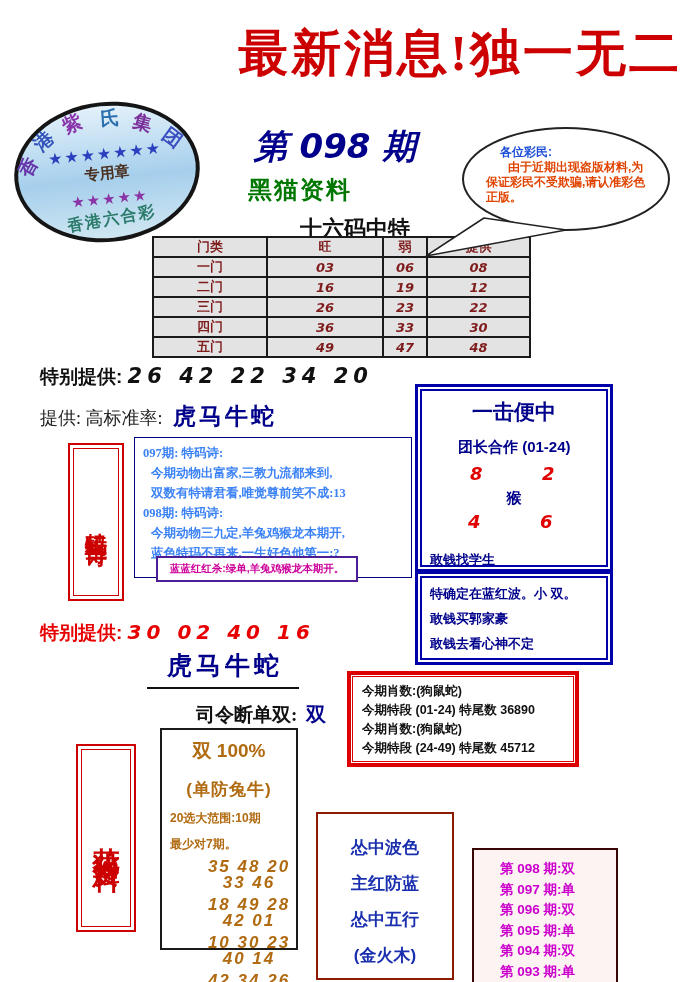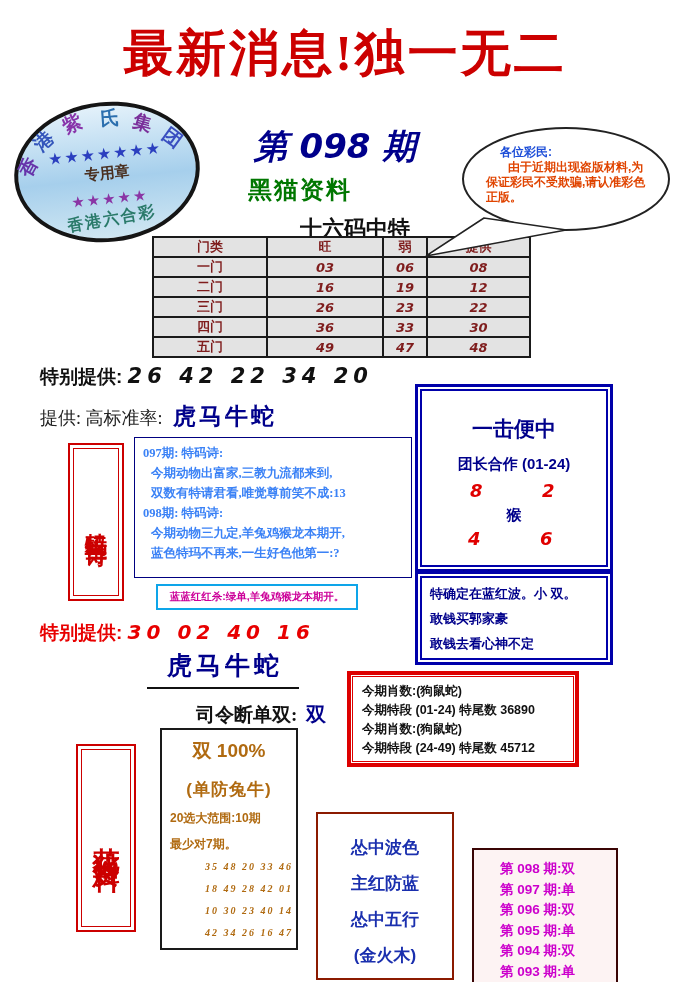--- a/index.html
+++ b/index.html
@@ -1,21 +1,21 @@
 <!DOCTYPE html>
 <html><head>
 <meta charset="utf-8">
 <style>
   html,body{margin:0;padding:0;background:#fff;}
   #page{position:relative;width:682px;height:982px;background:#ffffff;overflow:hidden;
         font-family:"Liberation Sans",sans-serif;}
   .abs{position:absolute;}
 
   
-  .main-title{left:8px;right:0;top:20px;text-align:center;font-family:"Liberation Serif",serif;
+  .main-title{left:8px;right:0;top:20px;text-align:right;font-family:"Liberation Serif",serif;
     font-weight:bold;font-size:50px;color:#cc0000;letter-spacing:3px;}
   .issue{left:228px;top:124px;width:214px;text-align:center;font-size:34px;font-weight:bold;
     font-style:italic;color:#00008b;font-family:"DejaVu Sans",sans-serif;}
   .brand{left:190px;top:174px;width:220px;text-align:center;font-size:24px;font-weight:bold;color:#007700;
     font-family:"Liberation Serif",serif;letter-spacing:2px;}
   .section16{left:190px;top:214px;width:220px;text-align:right;font-size:22px;font-weight:bold;color:#111;}
 
   
   .logo{left:14px;top:102px;width:178px;height:132px;border:4px solid #151515;border-radius:50%;
     background:linear-gradient(180deg,#e3f1fa 0%,#a6cfec 55%,#cfe6f2 100%);transform:rotate(-6deg);}
@@ -60,29 +60,29 @@
   .poemside{left:68px;top:443px;width:46px;height:148px;}
   .poemside span{font-size:22px;letter-spacing:3px;}
   .catside{left:76px;top:744px;width:50px;height:178px;}
   .catside span{font-size:27px;letter-spacing:6px;}
 
   
   .poem{left:134px;top:437px;width:260px;height:129px;border:1px solid #000080;padding:5px 8px;
     color:#3b82f6;font-size:12.5px;font-weight:bold;font-family:"Liberation Serif",serif;line-height:20px;}
   .poem .ind{padding-left:8px;}
 
-  .kill{left:156px;top:584px;width:194px;border:2px solid #0ea5e9;padding:4px 2px;text-align:center;
+  .kill{left:156px;top:556px;width:194px;border:2px solid #4c1d95;padding:4px 2px;text-align:center;
     font-size:10.5px;font-weight:bold;color:#cc0099;white-space:nowrap;background:#fff;}
 
   
   .bluebox{border:3px solid #0000aa;padding:2px;background:#fff;}
   .bluebox-in{border:2px solid #0000aa;height:100%;box-sizing:border-box;position:relative;color:#00008b;}
   .b1pos{left:415px;top:384px;width:188px;height:178px;}
-  .hit-title{text-align:center;margin-top:24px;font-size:21px;font-weight:bold;font-family:"Liberation Serif",serif;}
-  .hit-sub{text-align:center;margin-top:12px;font-size:15px;font-weight:bold;}
+  .hit-title{text-align:center;margin-top:7px;font-size:21px;font-weight:bold;font-family:"Liberation Serif",serif;}
+  .hit-sub{text-align:left;margin-top:12px;font-size:15px;font-weight:bold;margin-left:36px;}
   .hit-grid{position:relative;height:72px;margin-top:6px;}
   .hit-grid .n{position:absolute;color:#e00000;font-size:18px;font-weight:bold;font-style:italic;
     font-family:"DejaVu Sans",sans-serif;}
   .hit-grid .tl{left:48px;top:0;} .hit-grid .tr{left:120px;top:0;}
   .hit-grid .animal{position:absolute;left:0;right:0;top:26px;text-align:center;font-size:15px;font-weight:bold;}
   .hit-grid .bl{left:46px;top:48px;} .hit-grid .br{left:118px;top:48px;}
   .hit-foot{margin:16px 0 0 8px;font-size:13px;font-weight:bold;}
   .b2pos{left:415px;top:571px;width:188px;height:84px;}
   .b2in{padding:3px 8px;font-size:13px;font-weight:bold;line-height:25px;}
 
@@ -98,22 +98,22 @@
   .redbox{left:347px;top:671px;width:222px;height:86px;border:4px solid #dd0000;padding:1px;background:#fff;}
   .redbox-in{border:1px solid #dd0000;height:100%;box-sizing:border-box;padding:5px 9px;font-size:12.5px;
     font-weight:bold;line-height:19px;color:#111;}
 
   
   .dblbox{left:160px;top:728px;width:138px;height:222px;border:2px solid #1a1a1a;color:#b06a10;
     text-align:center;background:#fff;box-sizing:border-box;}
   .dbl-title{margin-top:8px;font-size:19px;font-weight:bold;}
   .dbl-sub{margin-top:14px;font-size:17px;font-weight:bold;letter-spacing:1px;}
   .dbl-note{margin-top:9px;font-size:12px;font-weight:bold;text-align:left;padding-left:8px;}
-  .dbl-nums{margin-top:6px;font-size:10px;font-weight:bold;font-style:italic;letter-spacing:2px;
-    font-family:Liberation Serif, serif;line-height:16px;margin-left:40px;}
+  .dbl-nums{margin-top:6px;font-size:17px;font-weight:bold;font-style:italic;letter-spacing:2px;
+    font-family:Liberation Sans, sans-serif;line-height:16px;margin-left:40px;}
 
   
   .colorbox{left:316px;top:812px;width:134px;height:148px;border:2px solid #8b1a00;color:#1a2fae;
     text-align:center;font-size:17px;font-weight:bold;line-height:36px;padding-top:16px;box-sizing:content-box;background:#fff;}
 
   
   .histbox{left:472px;top:804px;width:146px;height:156px;border:2px solid #3a0505;background:#fdf3f3;
     color:#cc00cc;font-size:13.5px;font-weight:bold;padding:9px 0 0 26px;line-height:20.5px;box-sizing:border-box;margin-top:44px;}
 </style>
 </head>

